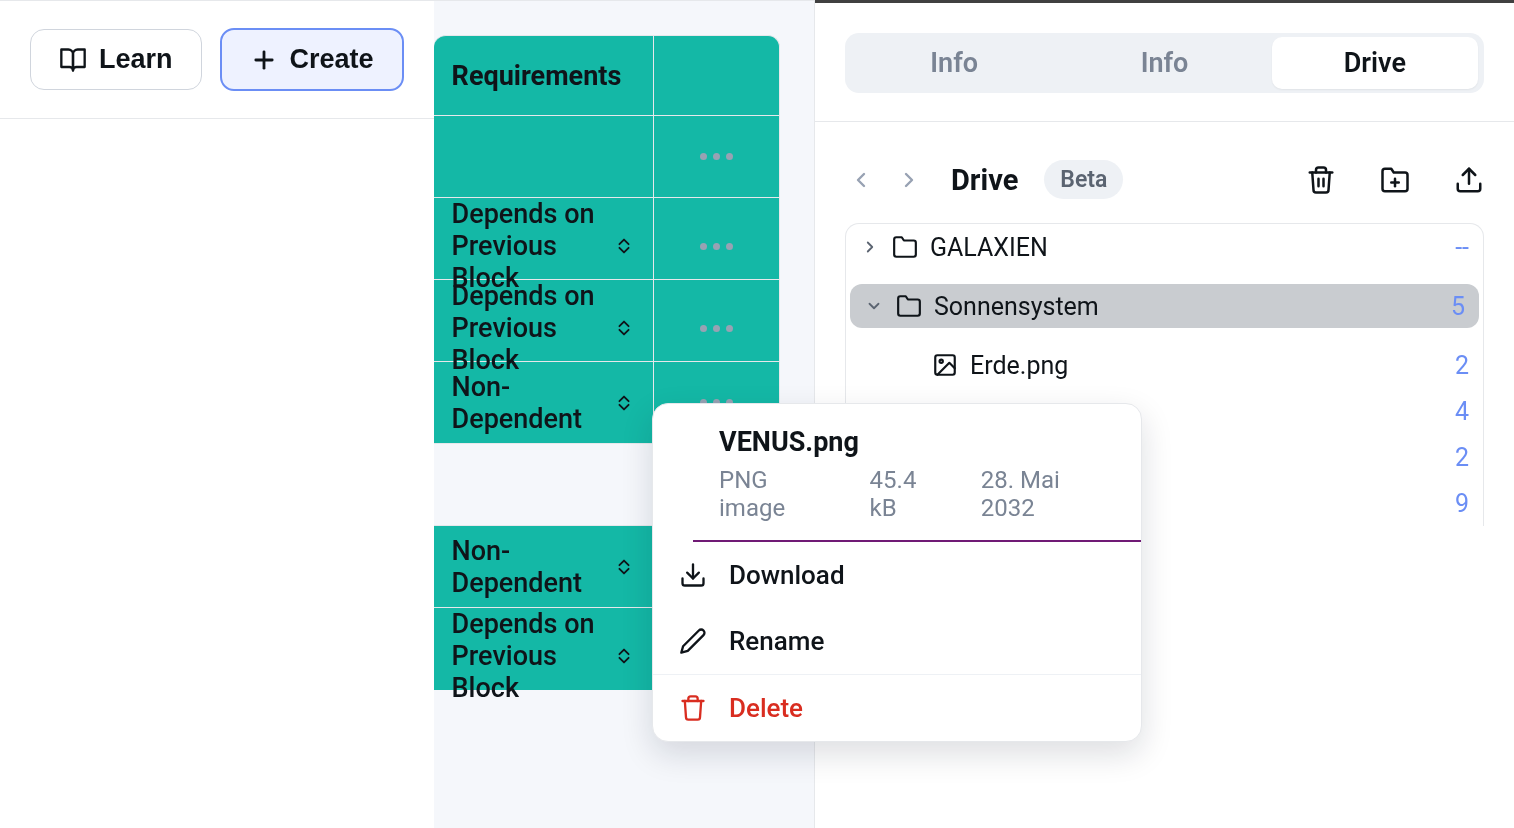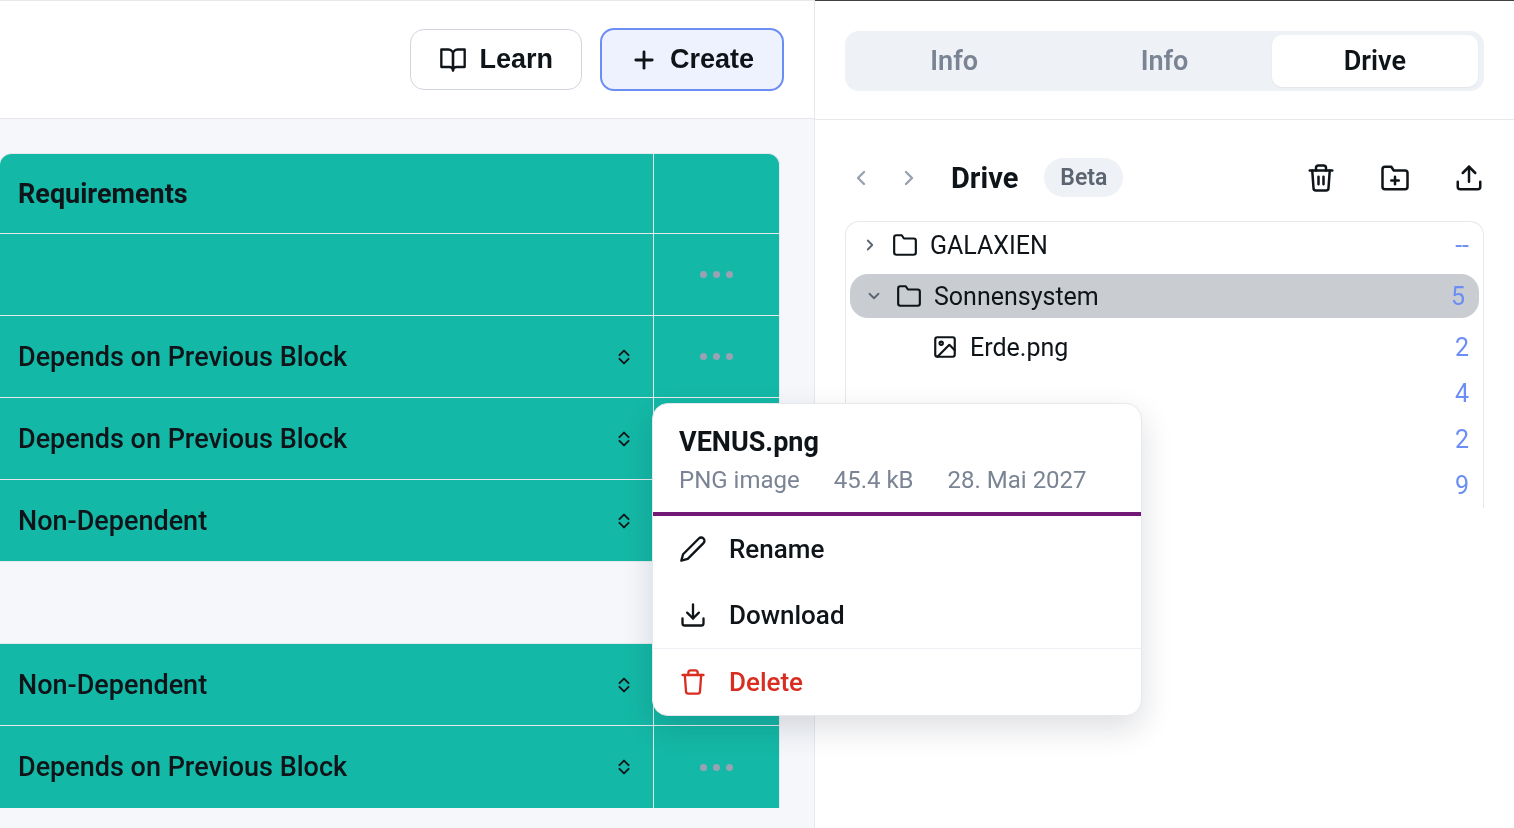--- a/index.html
+++ b/index.html
@@ -10,28 +10,28 @@
       height: 828px;
       overflow: hidden;
       color: #0f1419;
       position: relative;
     }
     .layout { display: flex; height: 100%; }
     .left-panel {
       width: 815px;
       border-right: 1px solid #e6e8eb;
       display: flex;
-      flex-direction: column;
+      flex-direction: row;
       border-top: 1px solid #e6e8eb;
     }
     .right-panel {
       flex: 1;
       display: flex;
       flex-direction: column;
-      border-top: 1px solid #404040;
+      border-top: 3px solid #404040;
     }
     
     .left-header {
       height: 118px;
       border-bottom: 1px solid #e6e8eb;
       display: flex;
       align-items: center;
       justify-content: flex-end;
       padding: 0 30px;
       gap: 18px;
@@ -171,40 +171,40 @@
     .tree { border: 1px solid #e6e8eb; border-radius: 14px 14px 0 0; margin: 0 30px; overflow:hidden; border-bottom:none; position:relative; }
     .tree-row {
       display: flex;
       align-items: center;
       height: 46px;
       padding: 0 14px 0 14px;
       gap: 12px;
       font-size: 25px;
     }
     .tree-row .count { margin-left: auto; color: #6b8ef5; font-size: 25px; }
-    .tree-row.selected { background: #c9ccd0; border-radius: 18px; margin: 6px 4px; height: 44px; }
+    .tree-row.selected { background: #c9ccd0; border-radius: 12px; margin: 14px 4px; height: 44px; }
     .chev { width: 20px; display:flex; align-items:center; justify-content:center; color:#5b6471; }
     .ficon { width: 26px; height: 26px; flex-shrink: 0; }
     .indent2 { width: 60px; flex-shrink:0; }
     .tree-row.dimmed .count { color: #6b8ef5; }
     .neg { color:#6b8ef5; }
     
     .ctx-menu {
       position: absolute;
       left: 652px;
       top: 403px;
       width: 490px;
       background: #fff;
       border: 1px solid #e6e8eb;
       border-radius: 16px;
       box-shadow: 0 12px 32px rgba(16,24,40,0.14);
       z-index: 50;
       overflow: hidden;
     }
-    .ctx-header { padding: 22px 26px 18px 26px; border-bottom: 4px solid #701a75; }
+    .ctx-header { padding: 22px 26px 18px 26px; border-bottom: 2px solid #701a75; margin-left: 40px; }
     .ctx-title { font-size: 27px; font-weight: 700; margin-bottom: 8px; }
     .ctx-meta { display:flex; gap: 34px; color:#7a8494; font-size: 24px; }
     .ctx-item {
       display: flex;
       align-items: center;
       gap: 22px;
       padding: 18px 26px;
       font-size: 26px;
       font-weight: 500;
       cursor: pointer;
@@ -442,36 +442,36 @@
     </div>
   </div>
 </div>
 
 <div class="ctx-menu">
   <div class="ctx-header">
     <div class="ctx-title">VENUS.png</div>
     <div class="ctx-meta">
       <span>PNG image</span>
       <span>45.4 kB</span>
-      <span>28. Mai 2027</span>
-    </div>
-  </div>
-  <div class="ctx-item">
-    <svg viewBox="0 0 24 24" fill="none" stroke="currentColor" stroke-width="2" stroke-linecap="round" stroke-linejoin="round">
-        <path d="M17 3a2.8 2.8 0 0 1 4 4L7.5 20.5 2 22l1.5-5.5L17 3z"></path>
-      </svg>
-    <span>Rename</span>
+      <span>28. Mai 2032</span>
+    </div>
   </div>
   <div class="ctx-item">
     <svg viewBox="0 0 24 24" fill="none" stroke="currentColor" stroke-width="2" stroke-linecap="round" stroke-linejoin="round">
         <path d="M21 15v4a2 2 0 0 1-2 2H5a2 2 0 0 1-2-2v-4"></path>
         <polyline points="7 10 12 15 17 10"></polyline>
         <line x1="12" y1="15" x2="12" y2="3"></line>
       </svg>
     <span>Download</span>
+  </div>
+  <div class="ctx-item">
+    <svg viewBox="0 0 24 24" fill="none" stroke="currentColor" stroke-width="2" stroke-linecap="round" stroke-linejoin="round">
+        <path d="M17 3a2.8 2.8 0 0 1 4 4L7.5 20.5 2 22l1.5-5.5L17 3z"></path>
+      </svg>
+    <span>Rename</span>
   </div>
   <div class="ctx-sep"></div>
   <div class="ctx-item danger">
     <svg viewBox="0 0 24 24" fill="none" stroke="#d92d20" stroke-width="2" stroke-linecap="round" stroke-linejoin="round">
         <polyline points="3 6 5 6 21 6"></polyline>
         <path d="M19 6l-1 14a2 2 0 0 1-2 2H8a2 2 0 0 1-2-2L5 6"></path>
         <path d="M8 6V4a2 2 0 0 1 2-2h4a2 2 0 0 1 2 2v2"></path>
       </svg>
     <span>Delete</span>
   </div>

